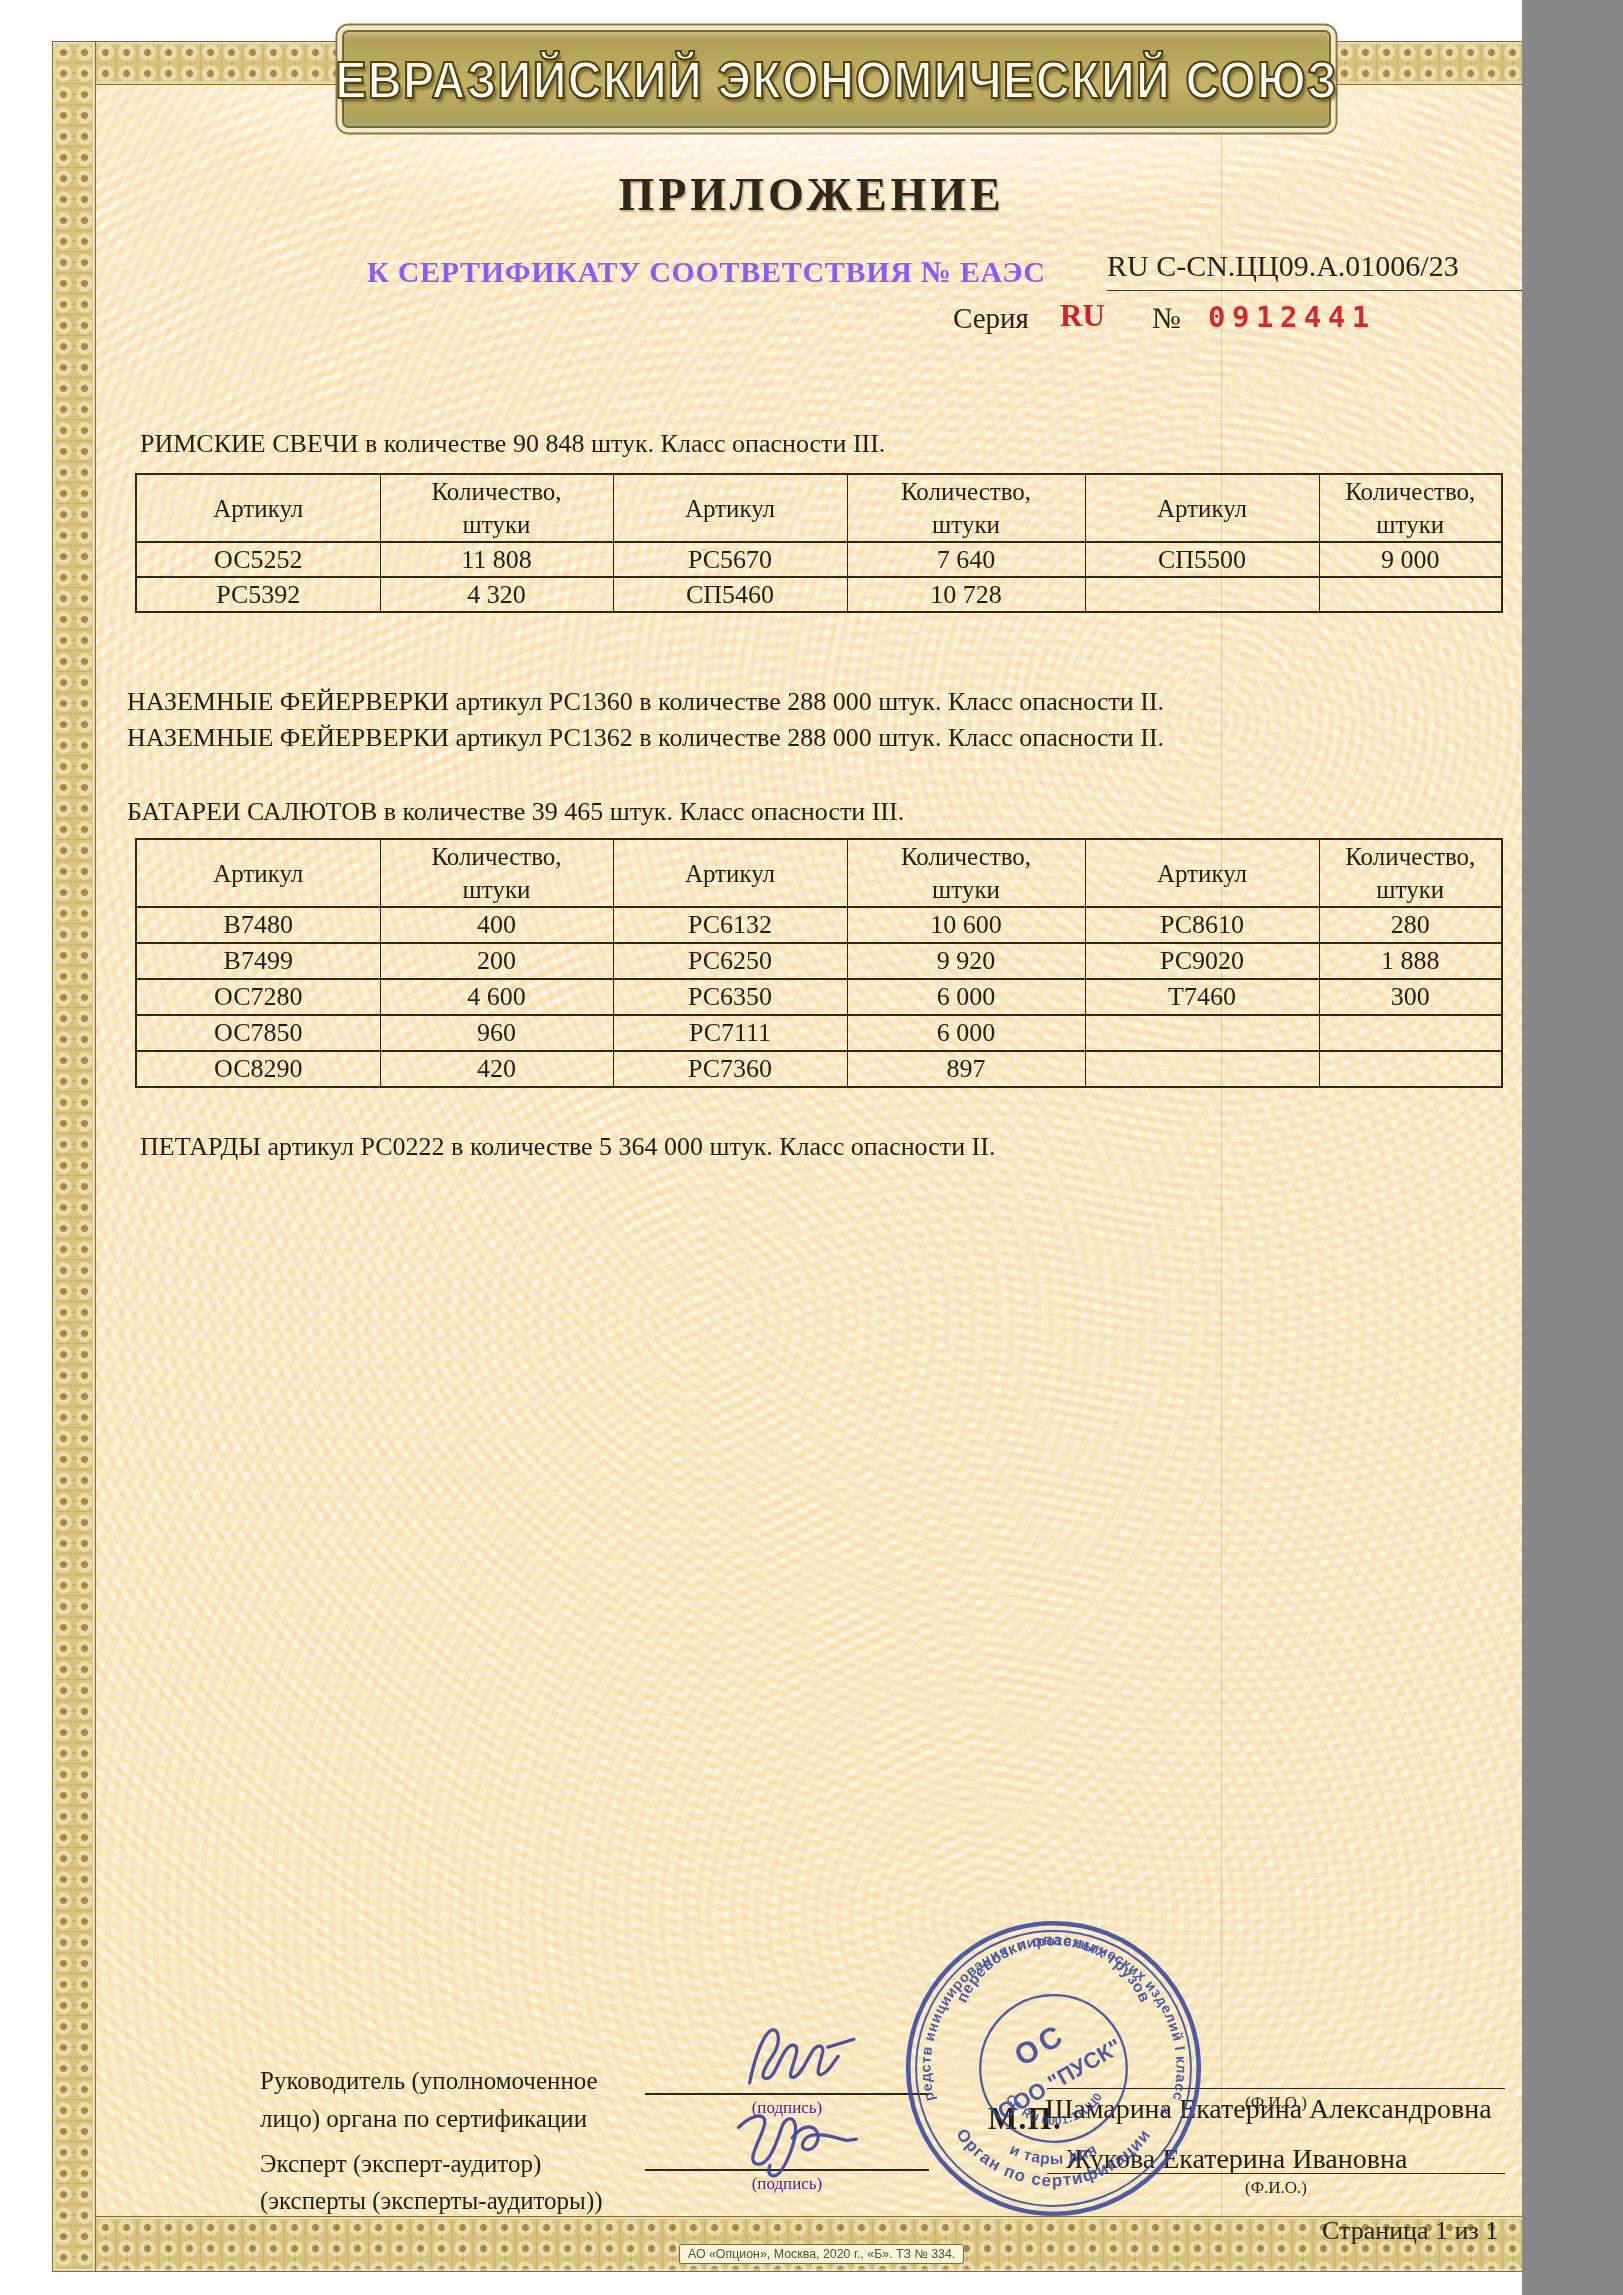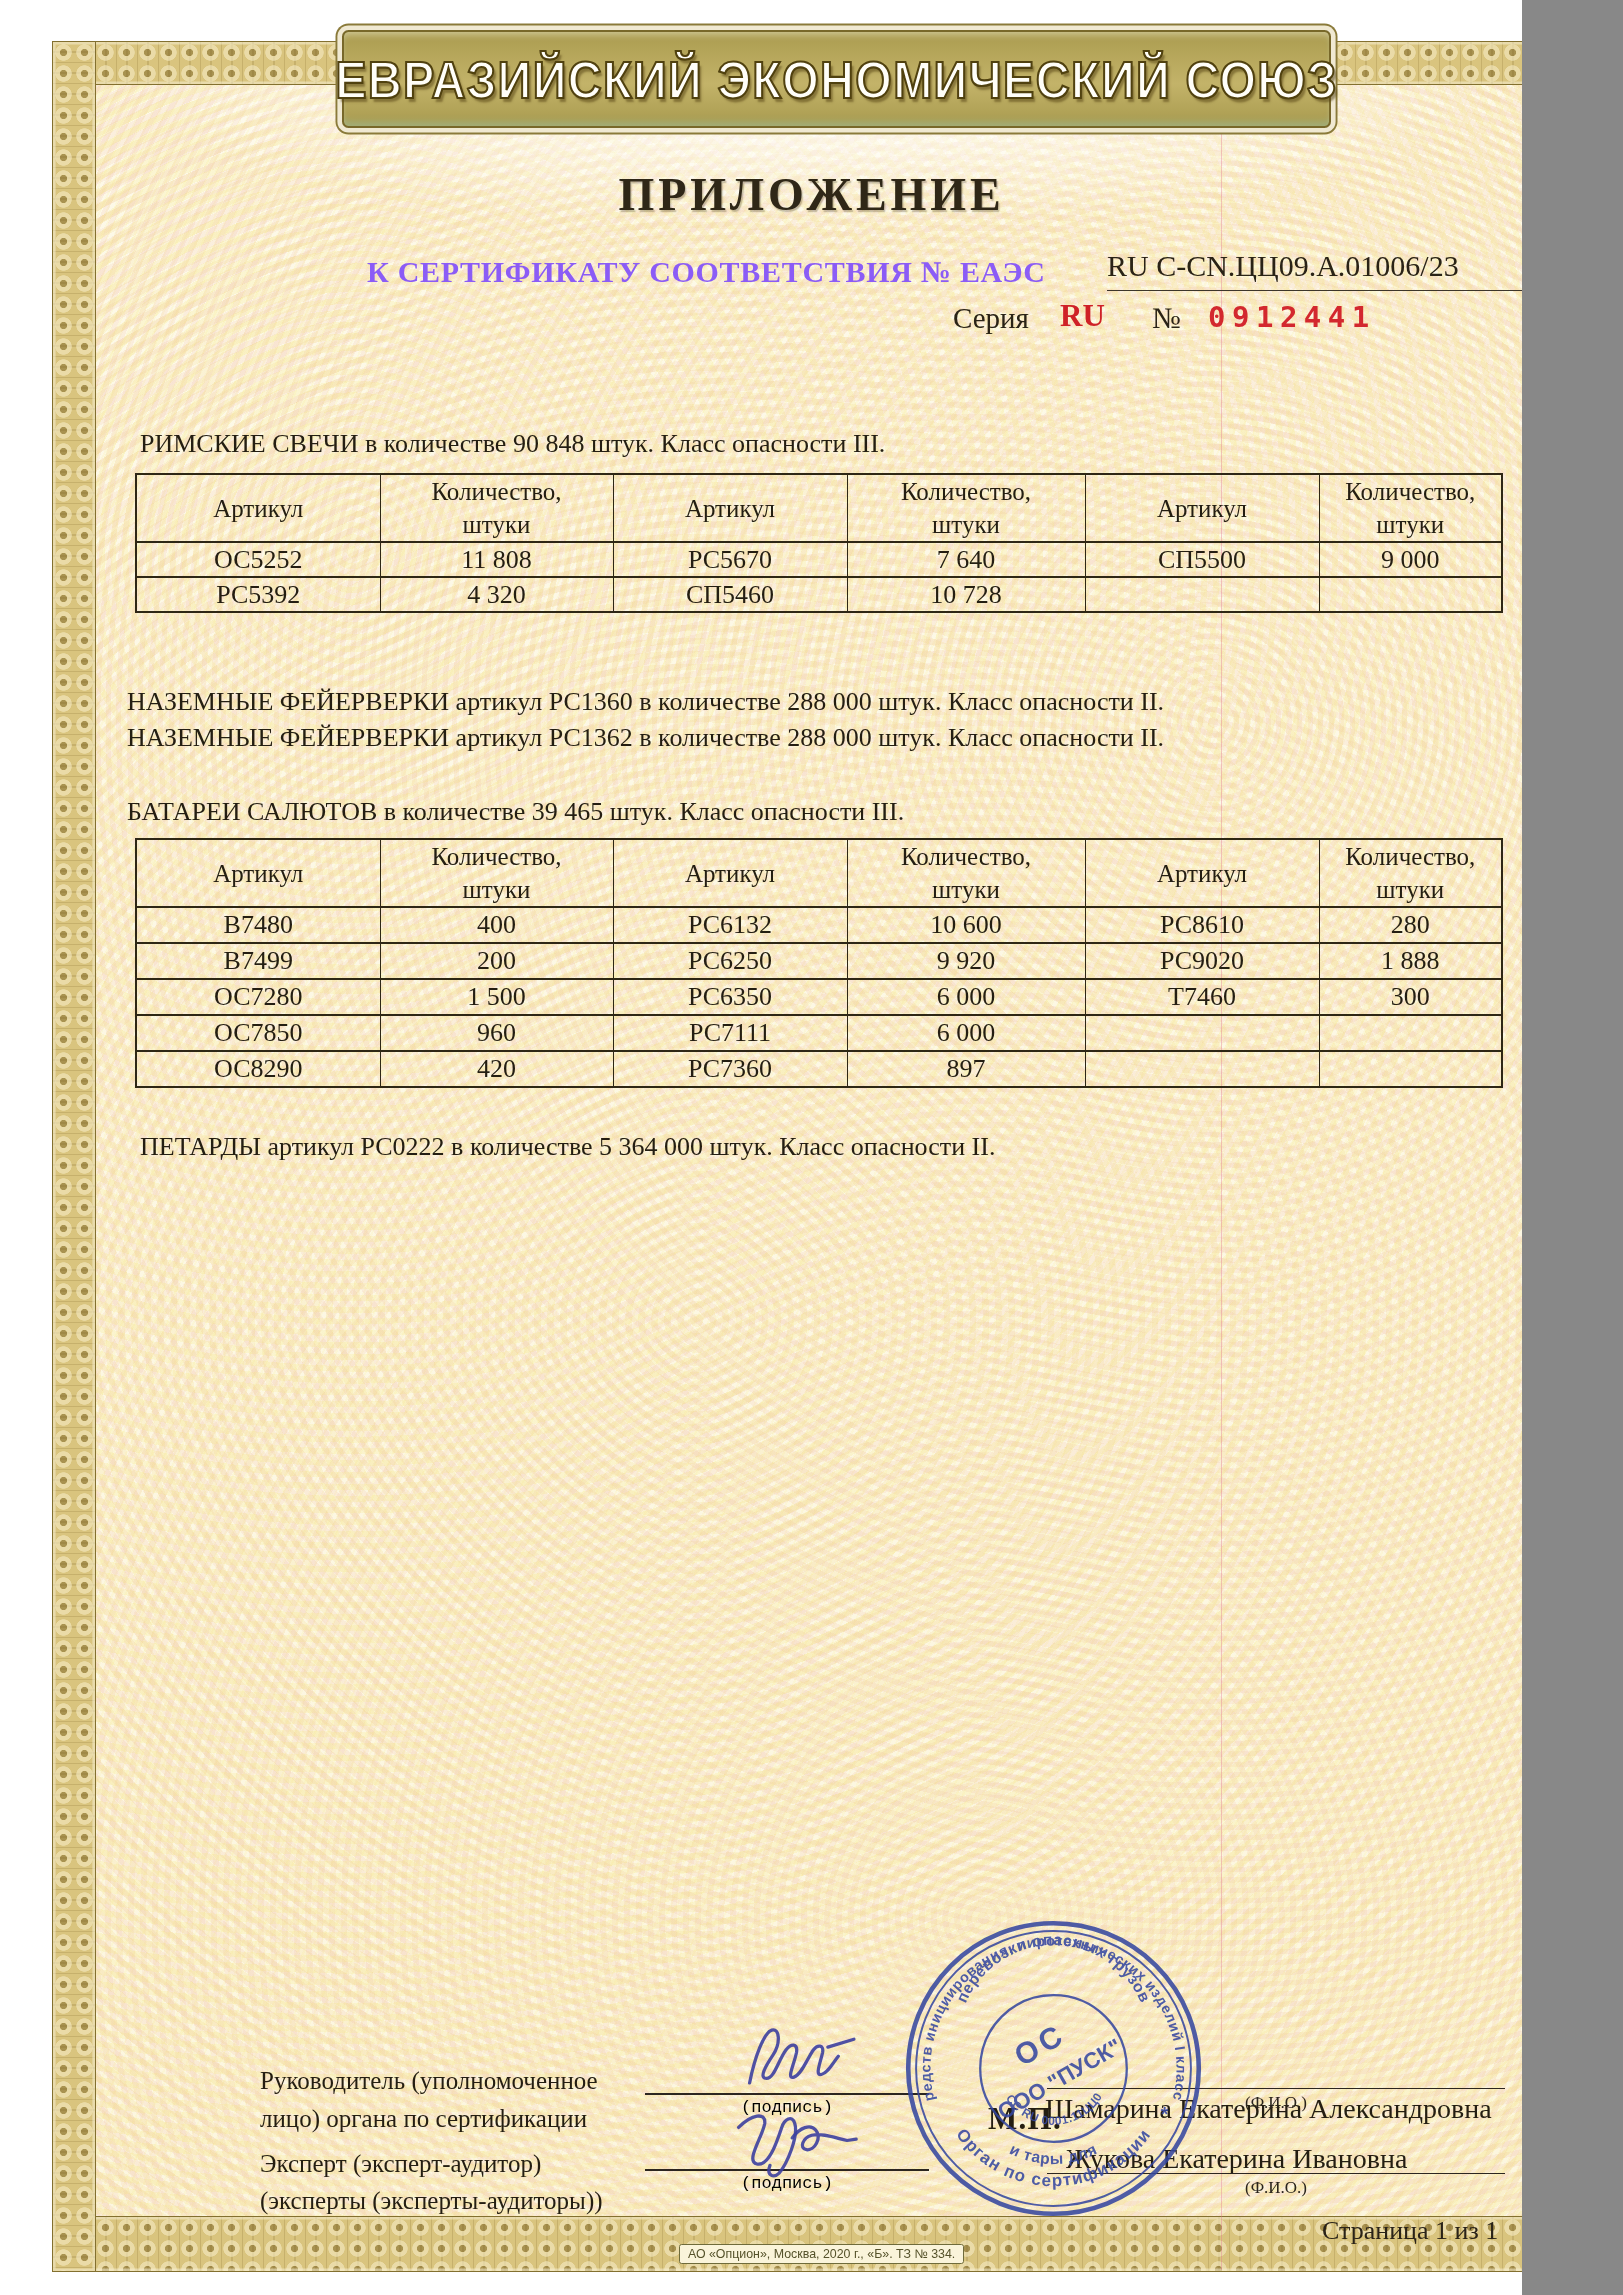--- a/index.html
+++ b/index.html
@@ -64,21 +64,21 @@
   table.qty th, table.qty td{border-left:1.3px solid #2e2715;border-right:1.3px solid #2e2715;
     border-top:2px solid #2e2715;border-bottom:2px solid #2e2715;
     text-align:center;vertical-align:middle;padding:0;}
   table.qty th{font-weight:normal;font-size:25px;line-height:33px;}
   table.qty td{font-size:26px;}
   .t1 tr.data{height:35px;} .t1 tr.head{height:65px;}
   .t2 tr.data{height:36px;} .t2 tr.head{height:67px;}
 
   .role{left:260px;font-size:25px;white-space:nowrap;}
   .sig-line{left:645px;width:284px;border-top:2px solid #2c2620;}
-  .sig-cap{left:645px;width:284px;text-align:center;font-size:17px;color:#000000;font-family:Liberation Mono, monospace;}
+  .sig-cap{left:645px;width:284px;text-align:center;font-size:17px;color:#4c1d95;}
   .name{font-size:28px;white-space:nowrap;}
   .name-line{left:1047px;width:458px;border-top:1.3px solid #2c2620;}
   .fio-cap{left:1047px;width:458px;text-align:center;font-size:17px;color:#2a241c;}
   .mp{left:988px;top:2101px;font-size:31px;font-weight:600;letter-spacing:1.3px;}
   .page-info{left:1322px;top:2216px;font-size:26px;color:#2a2318;white-space:nowrap;z-index:7;}
   .printer-note{left:679px;top:2244px;background:#faf4da;border:1.3px solid #6f6b3a;border-radius:2.6px;
     padding:2px 7.9px;font-family:"Liberation Sans", sans-serif;font-size:12.4px;color:#55522a;
     white-space:nowrap;z-index:7;}
 
   .stamp{left:903px;top:1918px;opacity:0.87;z-index:5;}
@@ -204,21 +204,21 @@
     <tr class="data">
       <td>В7499</td>
       <td>200</td>
       <td>РС6250</td>
       <td>9 920</td>
       <td>РС9020</td>
       <td>1 888</td>
     </tr>
     <tr class="data">
       <td>ОС7280</td>
-      <td>1 500</td>
+      <td>4 600</td>
       <td>РС6350</td>
       <td>6 000</td>
       <td>Т7460</td>
       <td>300</td>
     </tr>
     <tr class="data">
       <td>ОС7850</td>
       <td>960</td>
       <td>РС7111</td>
       <td>6 000</td>

